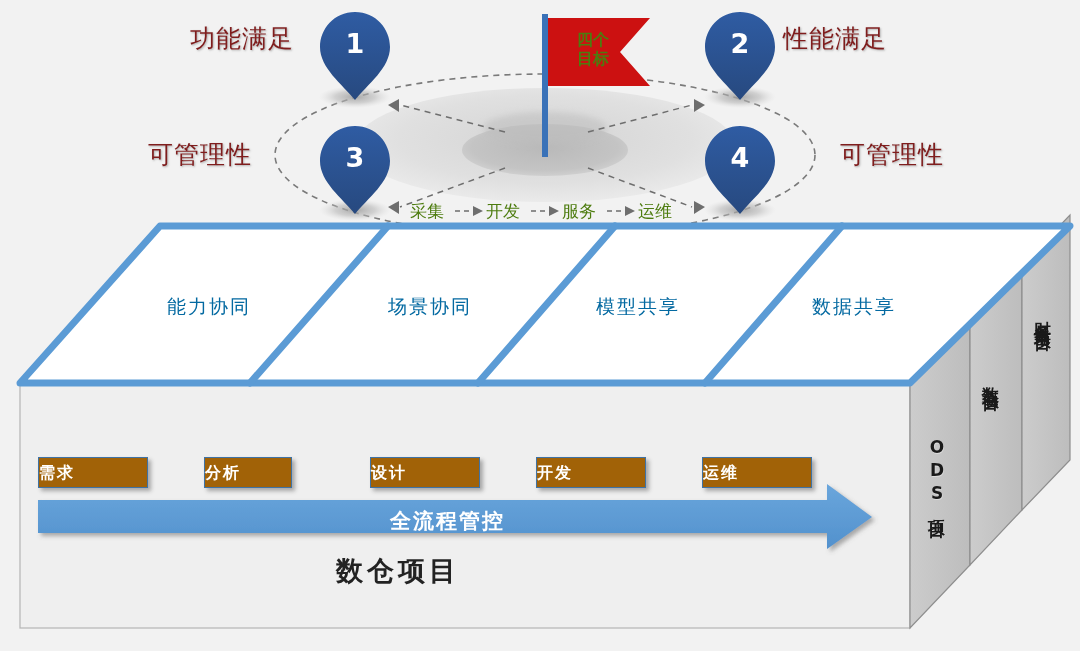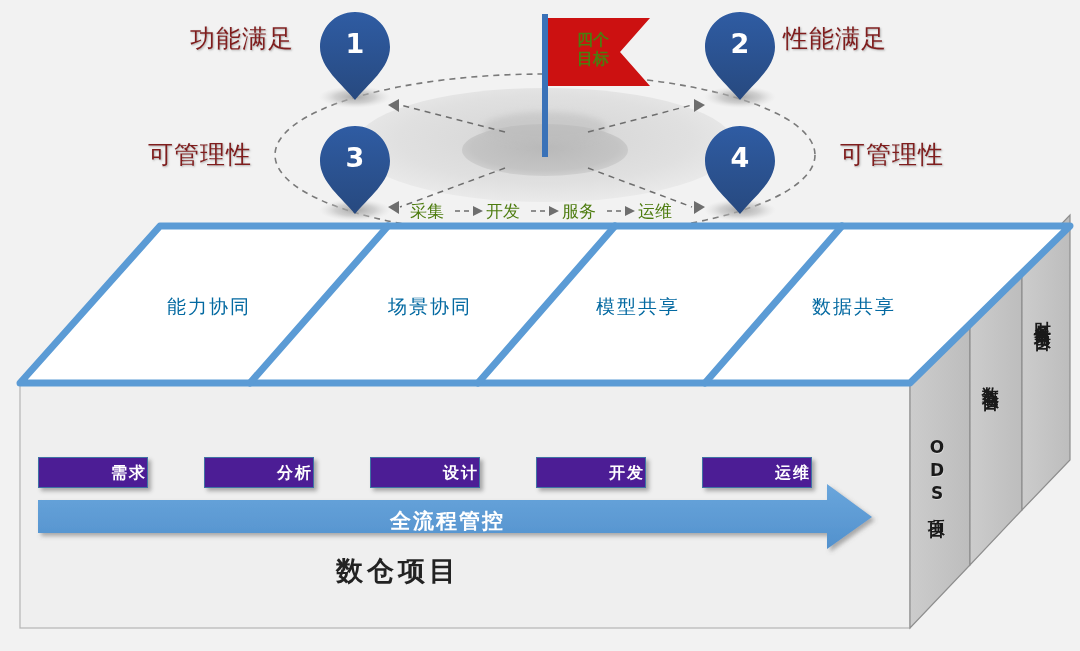--- a/index.html
+++ b/index.html
@@ -48,24 +48,24 @@
     text-orientation:upright;
     color:#1a1a1a;font-size:17px;font-weight:bold;
     letter-spacing:3px;
     text-shadow:0.5px 0.5px 0 rgba(255,255,255,.4);
   }
 
   
   .stage-btn{
     position:absolute;
     height:31px;line-height:29px;
-    background:#4c1d95;
+    background:#a16207;
     border:1px solid #3f72a4;
     color:#ffffff;font-size:16px;font-weight:bold;
-    text-align:right;letter-spacing:2px;
+    text-align:left;letter-spacing:2px;
     box-shadow:3px 3px 4px rgba(80,80,80,.45);
     box-sizing:border-box;
   }
 
   .arrow-text{
     position:absolute;color:#ffffff;font-size:21px;font-weight:bold;
     letter-spacing:2px;
   }
 
   .bottom-title{
@@ -210,21 +210,21 @@
   <div class="top-cell-label" style="left:167px;top:294px;">能力协同</div>
   <div class="top-cell-label" style="left:388px;top:294px;">场景协同</div>
   <div class="top-cell-label" style="left:596px;top:294px;">模型共享</div>
   <div class="top-cell-label" style="left:812px;top:294px;">数据共享</div>
 
   <div class="side-label" style="left:926px;top:437px;">ODS项目</div>
   <div class="side-label" style="left:980px;top:373px;">数仓项目</div>
   <div class="side-label" style="left:1032px;top:307px;">财务集市项目</div>
 
   <div class="stage-btn" style="left:38px;top:457px;width:110px;">需求</div>
-  <div class="stage-btn" style="left:204px;top:457px;width:110px;padding-left:22px;">分析</div>
+  <div class="stage-btn" style="left:204px;top:457px;width:88px;">分析</div>
   <div class="stage-btn" style="left:370px;top:457px;width:110px;">设计</div>
   <div class="stage-btn" style="left:536px;top:457px;width:110px;">开发</div>
   <div class="stage-btn" style="left:702px;top:457px;width:110px;">运维</div>
 
   <div class="arrow-text" style="left:390px;top:507px;">全流程管控</div>
 
   <div class="bottom-title" style="left:336px;top:553px;">数仓项目</div>
 
 </div>
 

